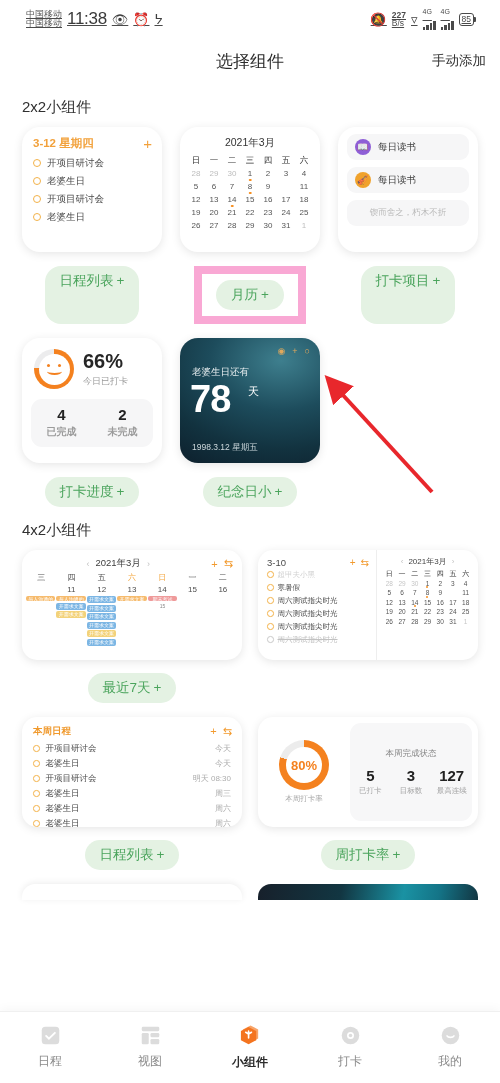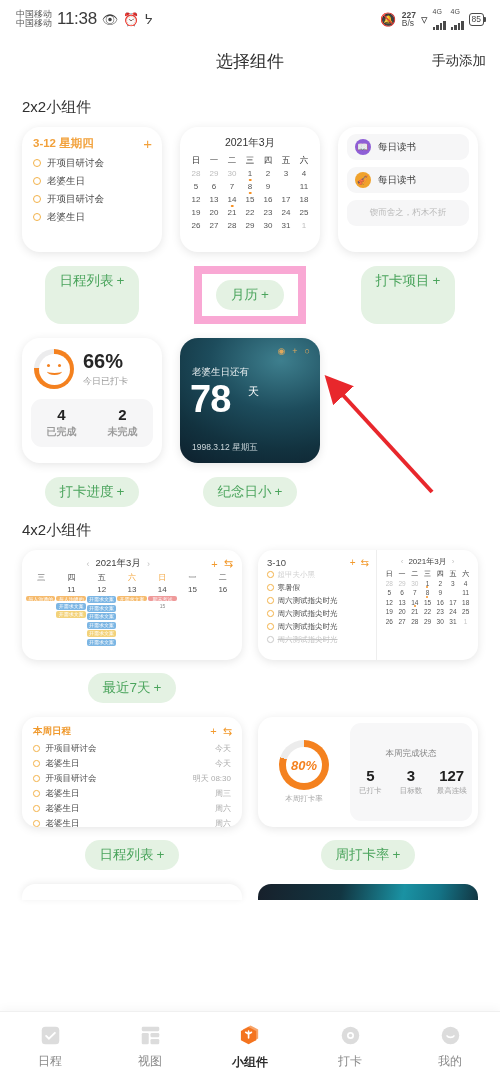--- a/index.html
+++ b/index.html
@@ -10,23 +10,24 @@
     color: #222;
     overflow: hidden;
     position: relative;
   }
 
   
   .statusbar {
     height: 38px;
     display: flex;
     align-items: center;
-    padding: 0 16px;
+    padding: 0 26px;
     font-size: 11px;
     color: #4a4a4a;
+    text-decoration: underline;
   }
   .sb-left { display: flex; align-items: center; gap: 5px; }
   .carrier { display: flex; flex-direction: column; line-height: 1.05; font-size: 9px; color:#555; }
   .sb-time { font-size: 17px; letter-spacing: -0.3px; color:#3a3a3a; }
   .sb-ico { font-size: 13px; color:#3f3f3f; }
   .sb-right { margin-left: auto; display: flex; align-items: center; gap: 5px; }
   .net-rate { display:flex; flex-direction:column; align-items:flex-start; line-height:1.0; font-size:8.5px; color:#4a4a4a; }
   .sig { display:flex; align-items:flex-end; gap:1px; }
   .sig i { display:block; width:2.5px; background:#4a4a4a; }
   .sig i:nth-child(1){height:3px}.sig i:nth-child(2){height:5px}
@@ -203,21 +204,21 @@
   .ws-title{ font-size:9.5px; color:#f0992c; font-weight:bold;}
   .ws-ics{ margin-left:auto; display:flex; gap:6px; color:#f29a2e; font-size:11px;}
   .ws-item{ display:flex; align-items:center; gap:6px; padding:1.5px 11px;}
   .ws-txt{font-size:8.5px; color:#4a4a4a;}
   .ws-time{margin-left:auto; font-size:8px; color:#adadad;}
 
   
   .wr-wrap{ display:flex; height:100%; padding:6px; gap:6px;}
   .wr-left{ width:80px; display:flex; flex-direction:column; align-items:center; justify-content:center;}
   .ring{ width:50px;height:50px;border-radius:50%; position:relative;
-    background: conic-gradient(#f4811f 0 80%, #ececec 80% 100%); font-style: italic;}
+    background: conic-gradient(#f4811f 0 80%, #ececec 80% 100%);}
   .ring:after{content:"";position:absolute;inset:7px;border-radius:50%;background:#fff;}
   .ring span{position:absolute;inset:0;display:flex;align-items:center;justify-content:center;font-size:13px;font-weight:bold;color:#f4811f;z-index:2;}
   .wr-cap{ font-size:7.5px; color:#a5a5a5; margin-top:4px;}
   .wr-right{ flex:1; background:#f7f7f8; border-radius:11px; display:flex; flex-direction:column; align-items:center; justify-content:center; padding:6px 0;}
   .wr-t{ font-size:8.5px; color:#888; margin-bottom:7px;}
   .wr-nums{ display:flex; width:100%;}
   .wr-c{ flex:1; text-align:center;}
   .wr-n{ font-size:15px; font-weight:bold; color:#222;}
   .wr-l{ font-size:7.5px; color:#a5a5a5; margin-top:2px;}
 

